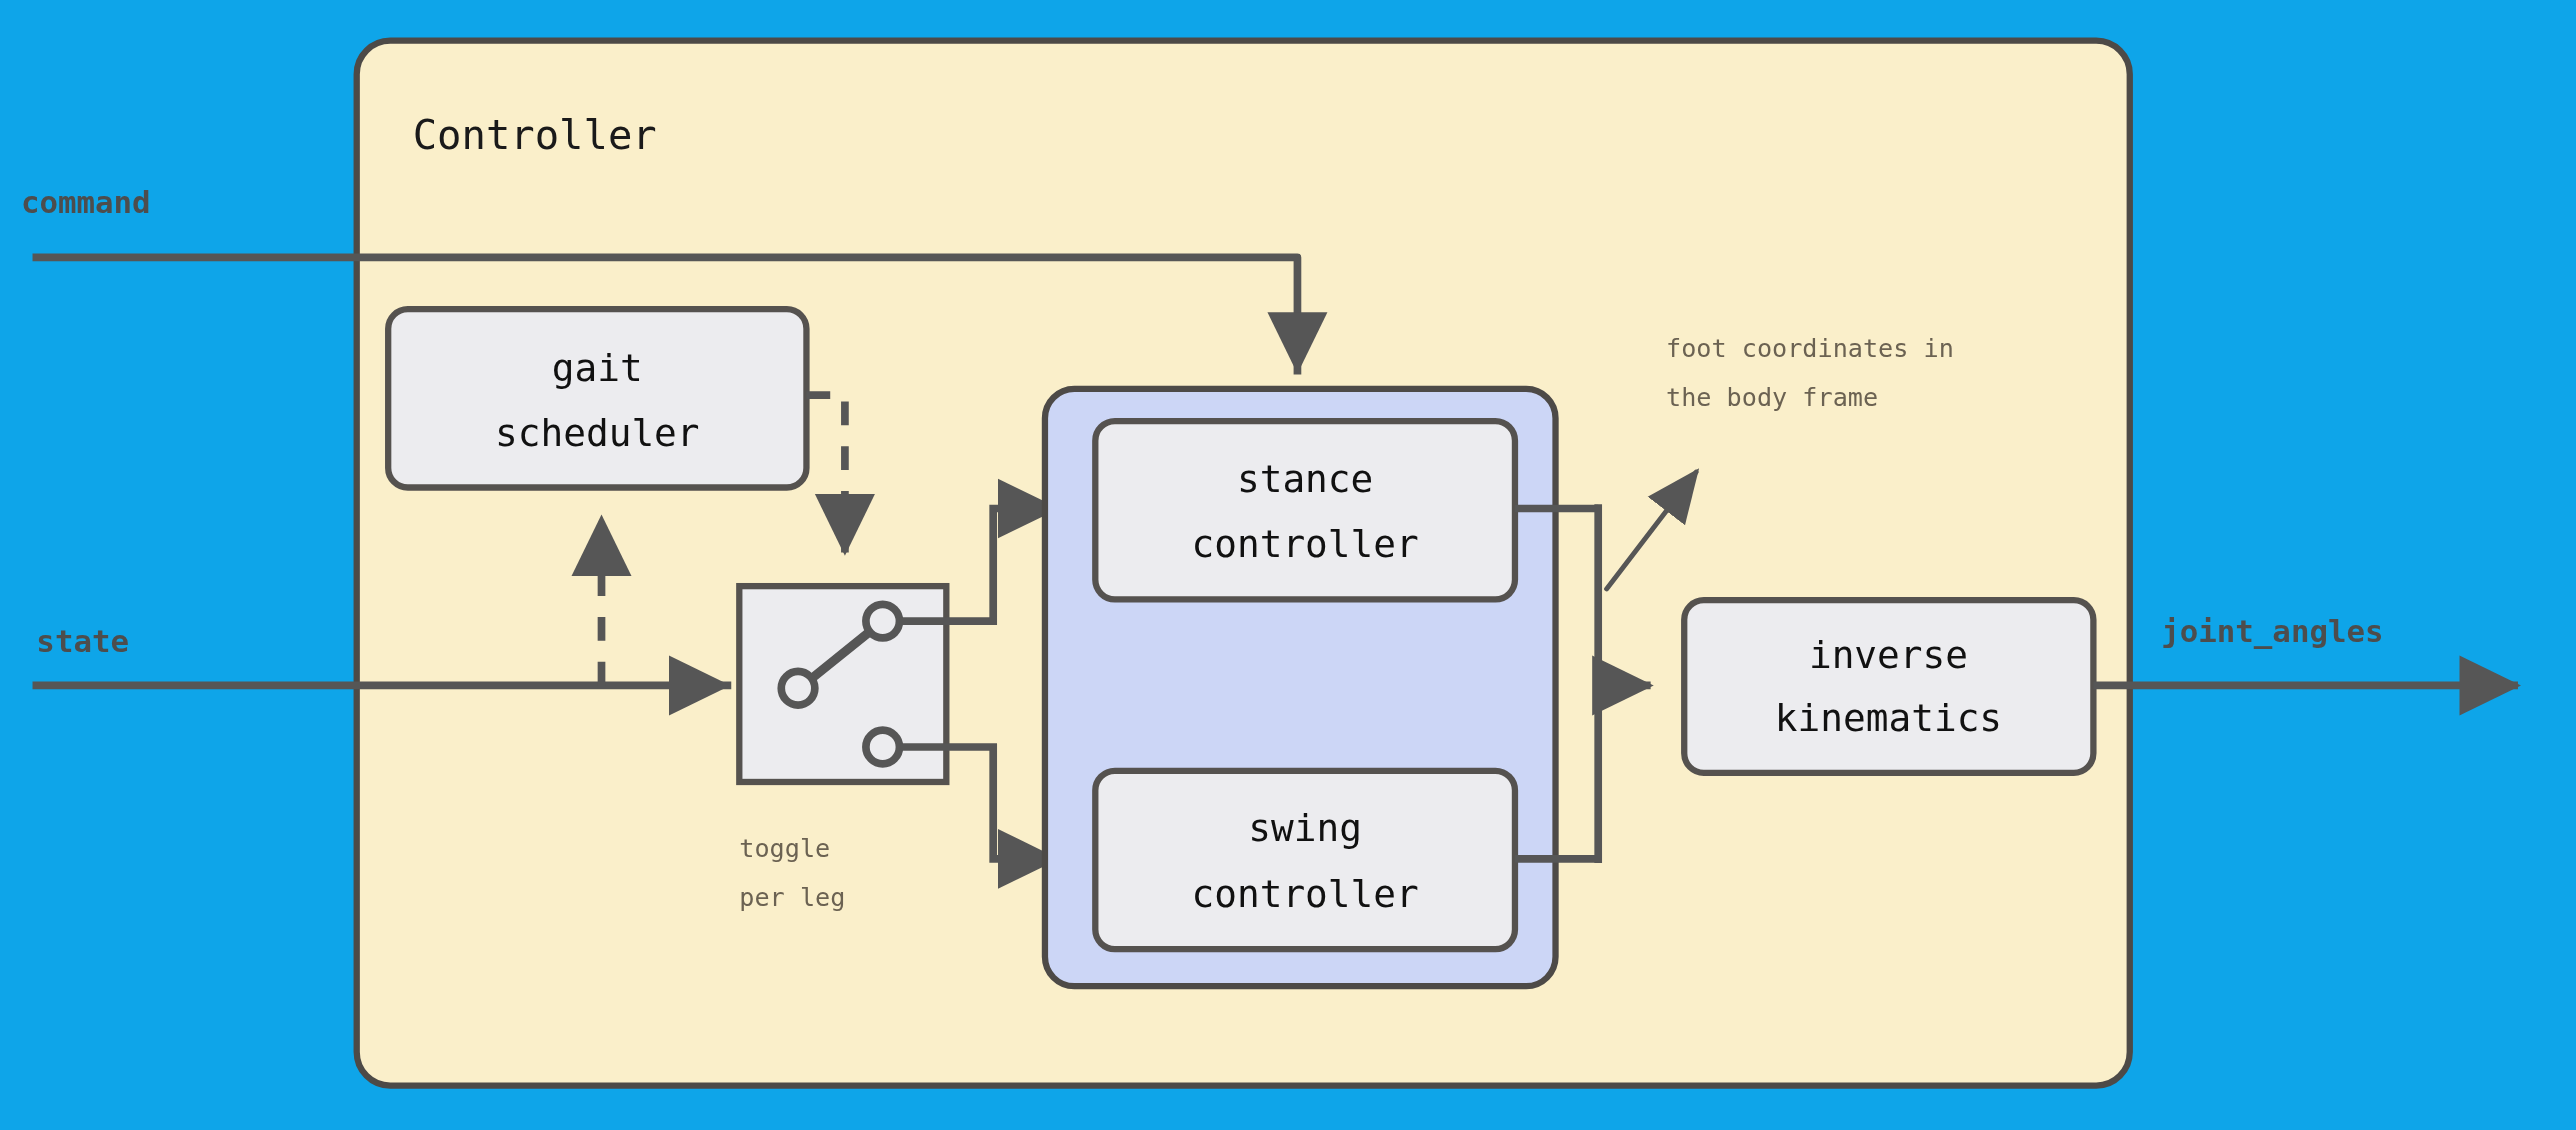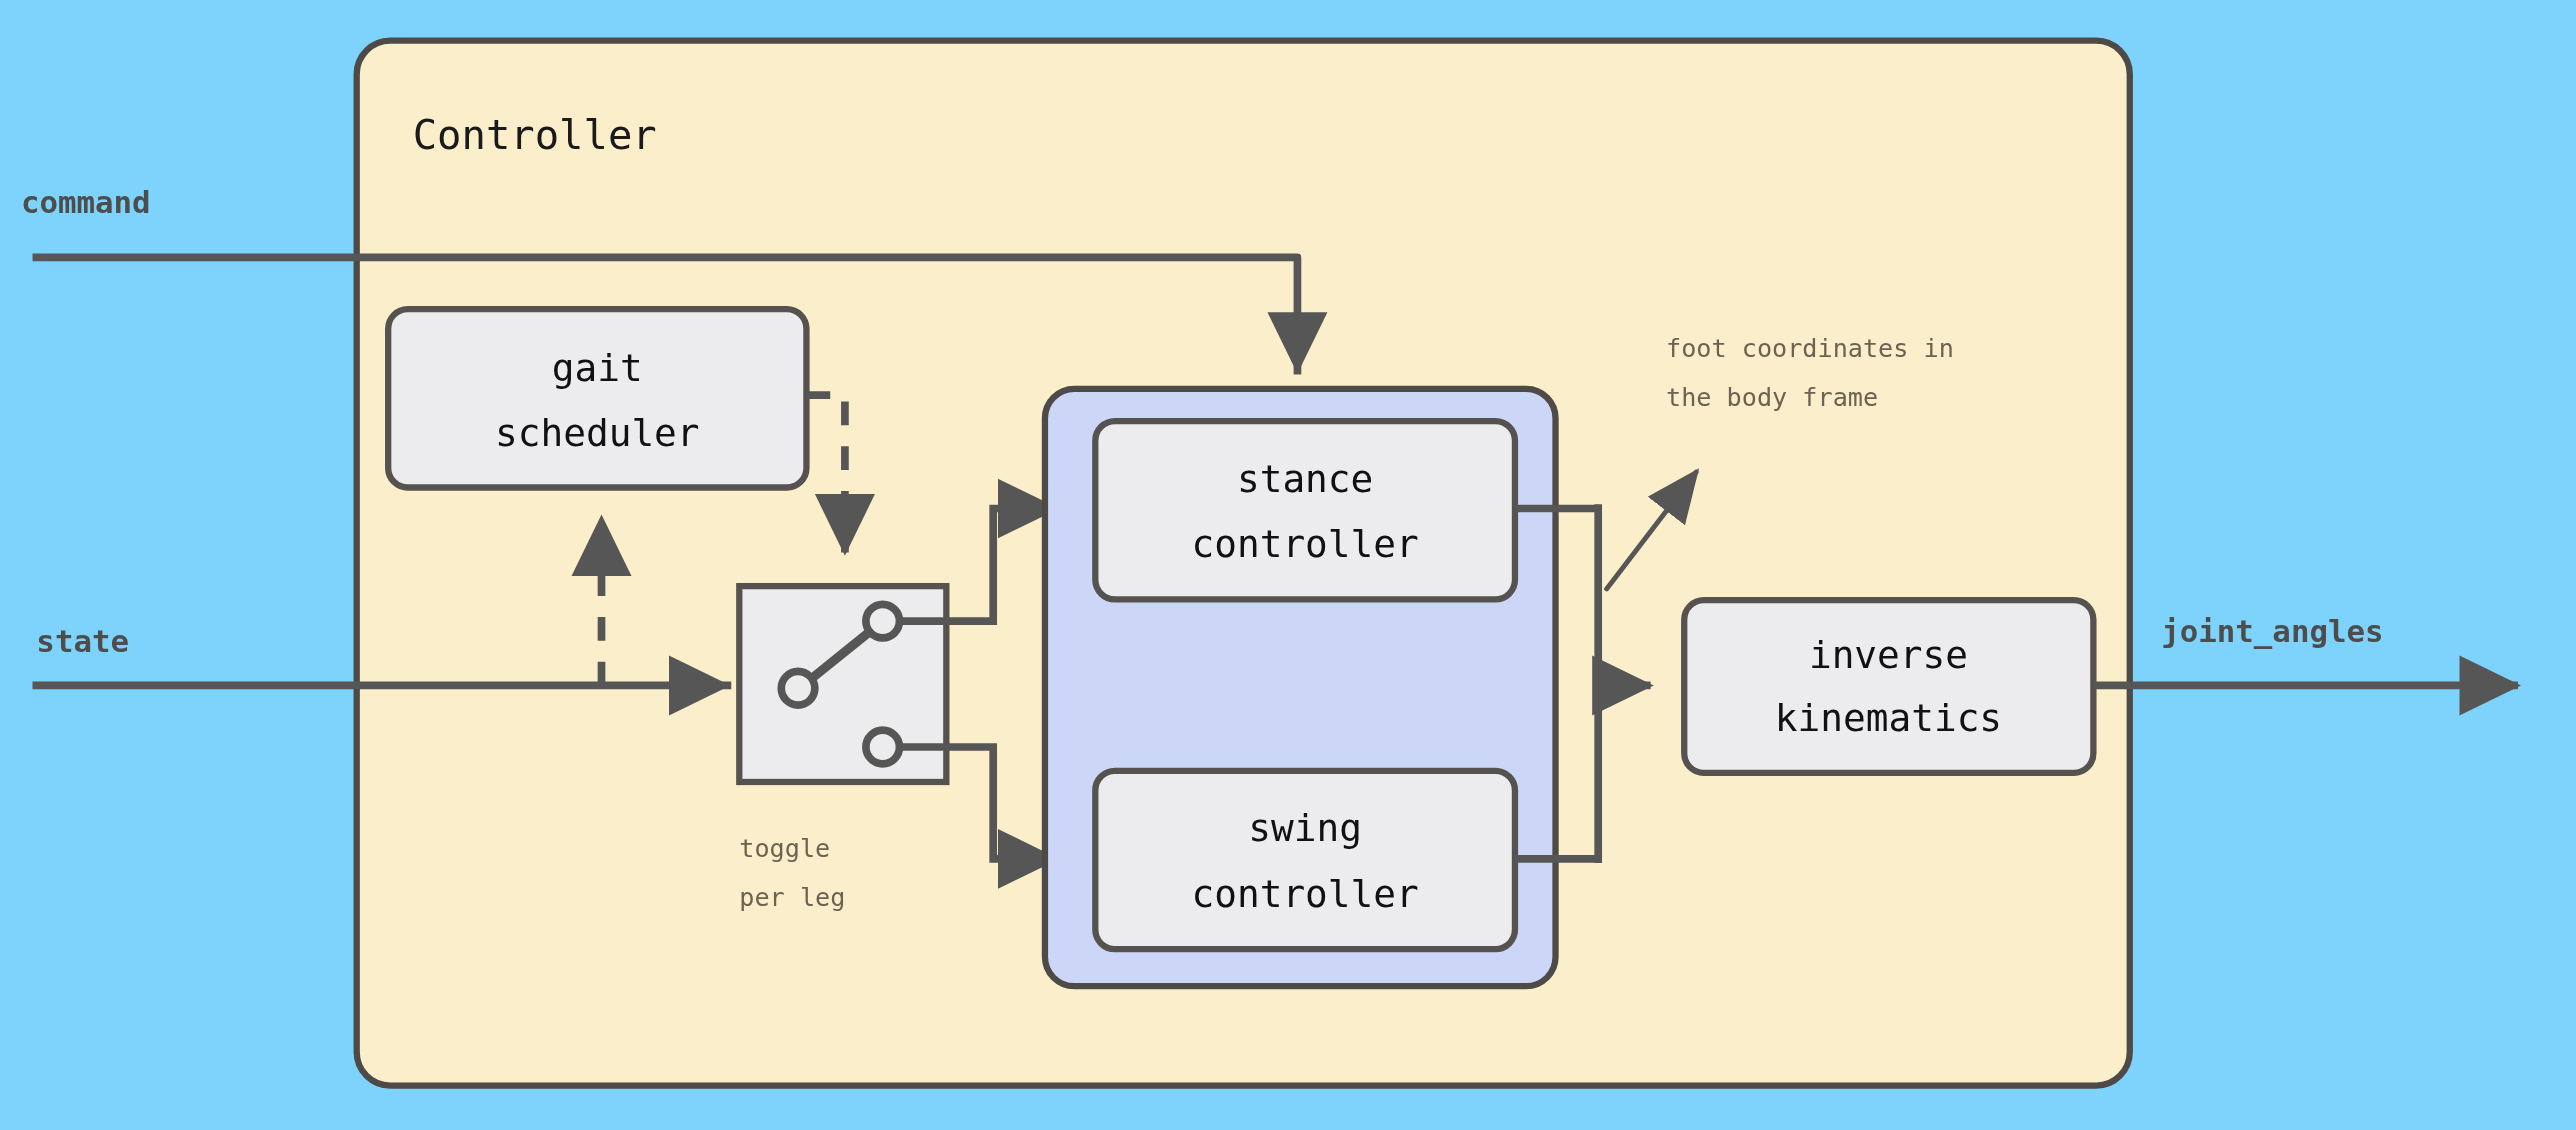--- a/index.html
+++ b/index.html
@@ -4,21 +4,21 @@
 <style>
   html, body {
     margin: 0;
     padding: 0;
     background: #ffffff;
   }
   #stage {
     position: relative;
     width: 2576px;
     height: 1131px;
-    background: #7dd3fc;
+    background: #0ea5e9;
     overflow: hidden;
   }
   svg.diagram {
     position: absolute;
     left: 0;
     top: 0;
     width: 2576px;
     height: 1131px;
     display: block;
   }

